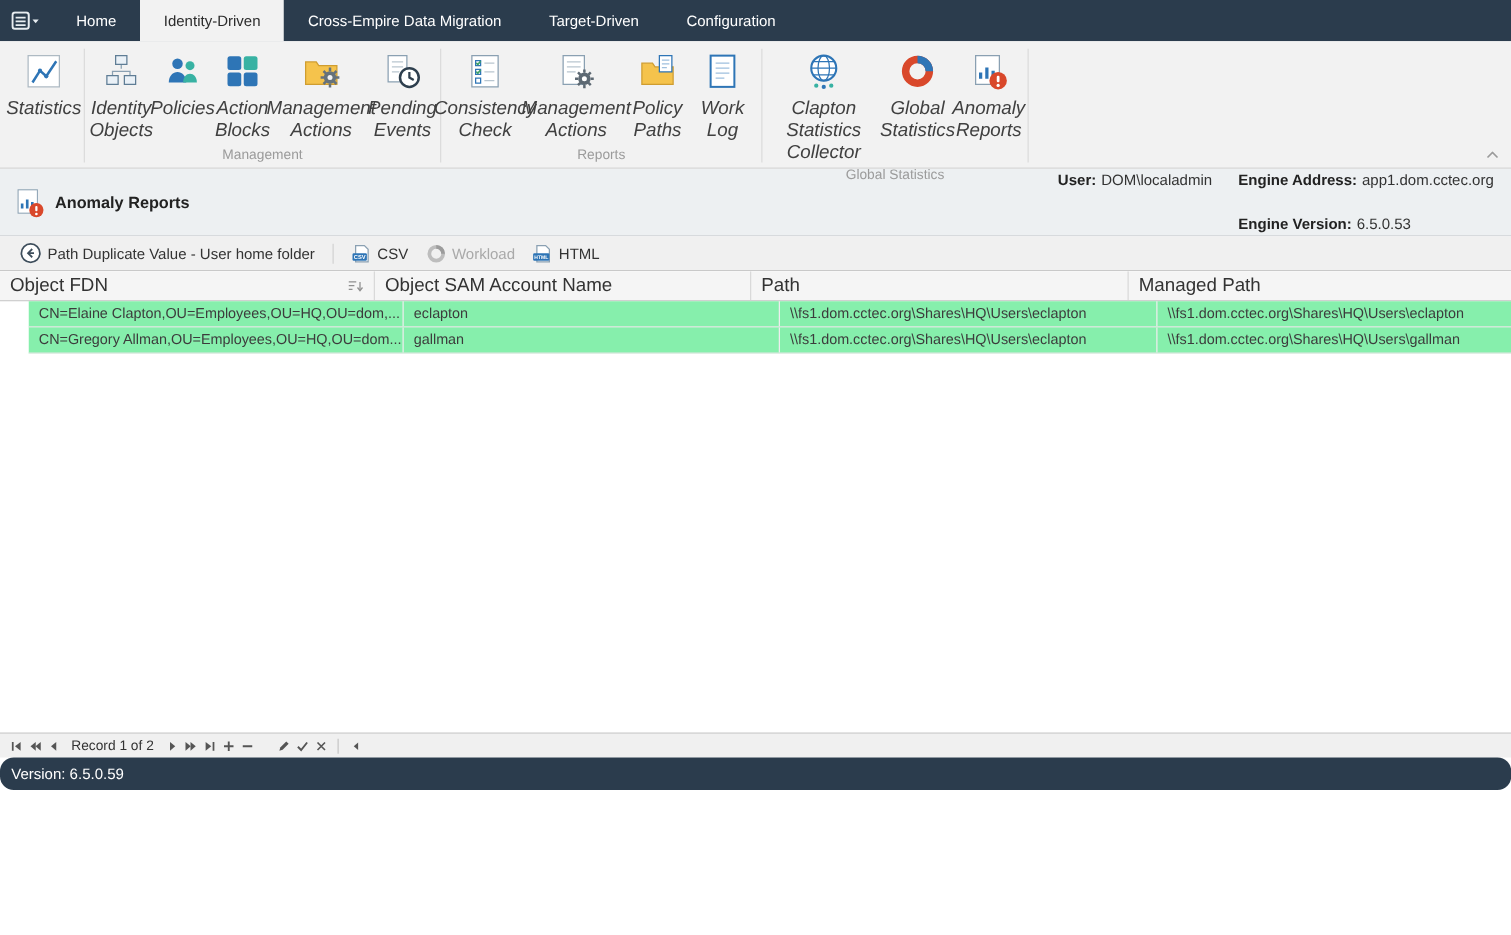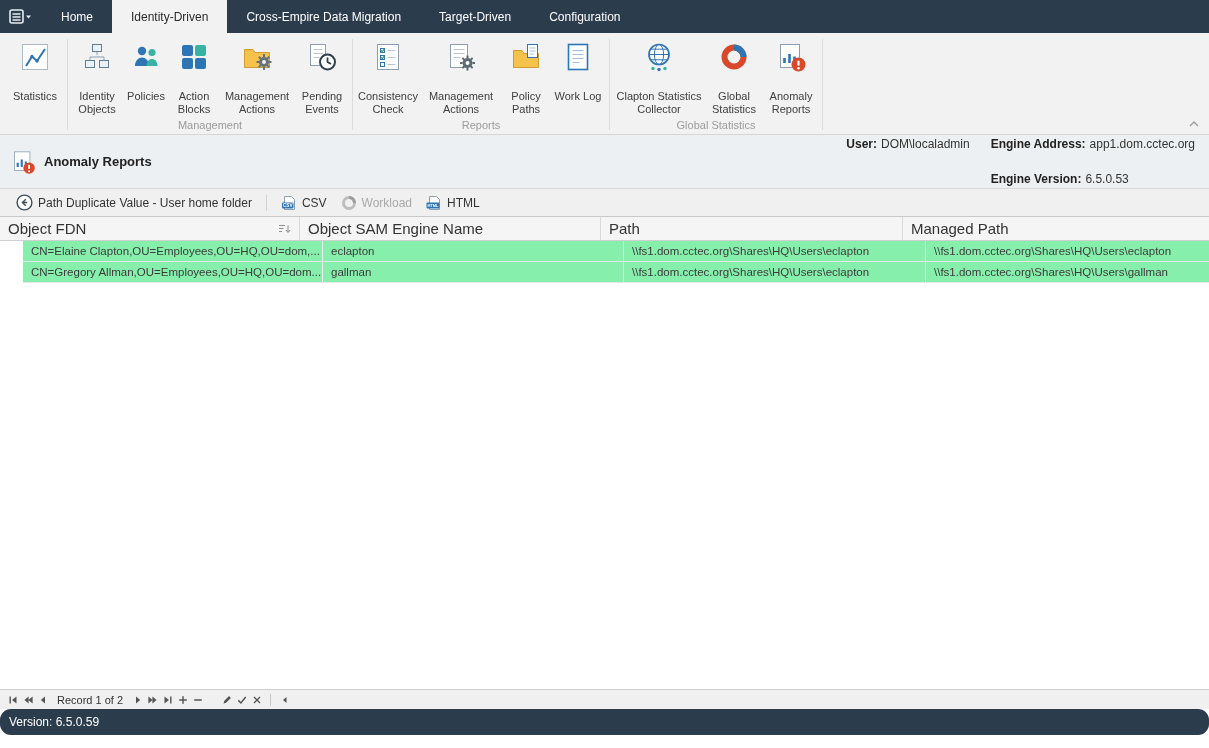--- a/index.html
+++ b/index.html
@@ -1,32 +1,32 @@
 <!DOCTYPE html>
 <html><head>
 <meta charset="utf-8">
 <style>
   * { box-sizing: border-box; margin:0; padding:0; }
   html,body { width:1209px; height:748px; }
   body { font-family:"Liberation Sans","DejaVu Sans",sans-serif; font-size:12px; color:#333; background:#fff; overflow:hidden; }
-  .app { width:1209px; height:735px; display:flex; flex-direction:column; }
+  .app { width:1209px; height:632px; display:flex; flex-direction:column; }
 
   
   .topbar { height:33px; flex:0 0 33px; background:#2b3c4d; display:flex; align-items:stretch; }
   .menu-btn { width:42px; display:flex; align-items:center; justify-content:center; cursor:pointer; }
   .tab { padding:0 19px; display:flex; align-items:center; color:#fff; font-size:12px; cursor:pointer; white-space:nowrap; }
   .tab.active { background:#f2f2f2; color:#2b2b2b; }
 
   
   .ribbon { height:102px; flex:0 0 102px; background:#f2f2f2; border-bottom:1px solid #d6d6d6; display:flex; position:relative; padding:2px 2px 0 4px; }
   .rgroup { display:flex; flex-direction:column; }
   .rgroup-buttons { flex:1; display:flex; align-items:flex-start; padding:2px 2px 0; }
   .rgroup-label { height:17px; line-height:15px; text-align:center; color:#9b9b9b; font-size:11px; }
   .rdivider { width:1px; background:#dcdcdc; margin:4px 1px; }
-  .rbtn { display:flex; flex-direction:column; align-items:center; gap:17px; padding:4px 2px 2px; font-size:11px; line-height:1.18; color:#404040; text-align:center; cursor:pointer; border-radius:2px; }
+  .rbtn { display:flex; flex-direction:column; align-items:center; gap:5px; padding:4px 2px 2px; font-size:15px; line-height:1.18; color:#404040; text-align:center; cursor:pointer; border-radius:2px;font-style:italic; }
   .ribbon-collapse { position:absolute; right:10px; bottom:4px; cursor:pointer; }
 
   
   .page-header { height:54px; flex:0 0 54px; background:#edf0f2; border-bottom:1px solid #d7dadd; display:flex; align-items:center; padding:0 10px; }
   .ph-title { font-size:13px; font-weight:bold; color:#222; margin-left:8px; }
   .ph-info { margin-left:auto; display:grid; grid-template-columns:auto auto; column-gap:34px; row-gap:7px; padding-right:4px; font-size:12px;gap:21px; }
   .info-pair .lbl { font-weight:bold; color:#222; }
   .info-pair .val { color:#333; margin-left:4px; }
   .info-pair.c2r2 { grid-column:2; }
 
@@ -309,21 +309,21 @@
     <div class="grid-header">
       <div class="th col-fdn">
         <span>Object FDN</span>
         <svg width="13" height="12" viewBox="0 0 13 12">
           <path d="M1 2.5 h6 M1 5.5 h4.5 M1 8.5 h3" stroke="#8f8f8f"></path>
           <path d="M10 2.5 v6.5" stroke="#8f8f8f"></path>
           <path d="M8 7 l2 2.5 2-2.5" fill="none" stroke="#8f8f8f"></path>
         </svg>
       </div>
       <div class="th col-sam">
-          <span>Object SAM Engine Name</span>
+          <span>Object SAM Account Name</span>
         </div>
       <div class="th col-path">
           <span>Path</span>
         </div>
       <div class="th col-mpath">
           <span>Managed Path</span>
         </div>
     </div>
 
     <div class="grid-row">

